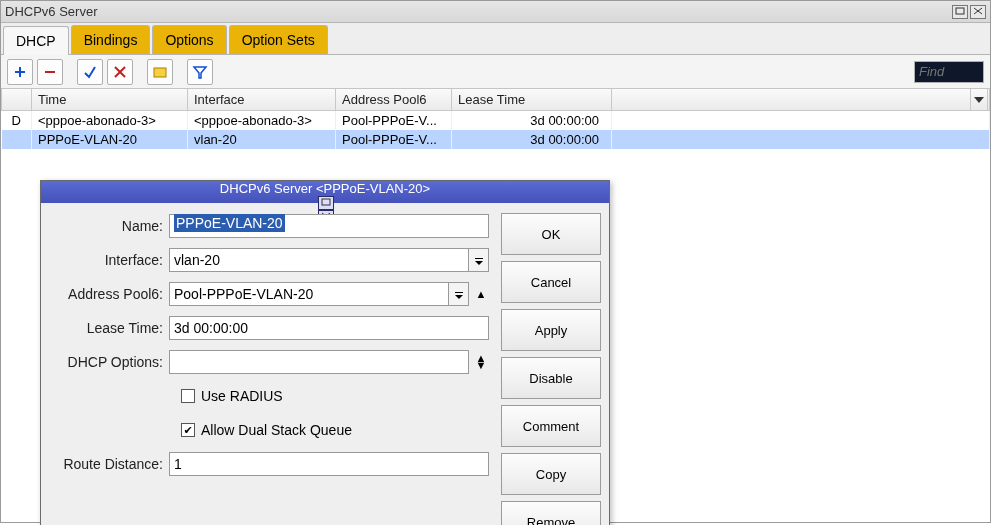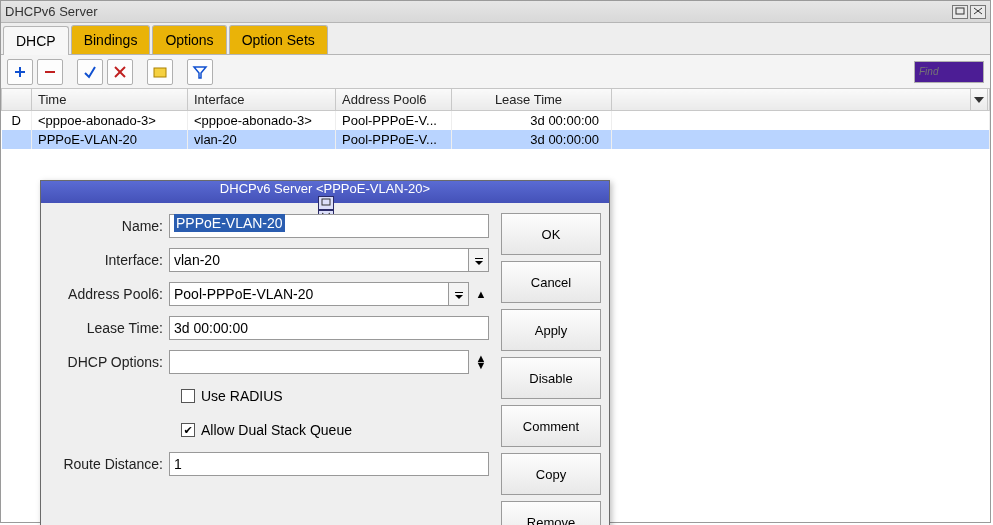--- a/index.html
+++ b/index.html
@@ -83,25 +83,25 @@
     background: #fdfdfd;
     display: flex; align-items: center; justify-content: center;
     cursor: default;
     border-radius: 2px;
   }
   .tbtn svg { width: 16px; height: 16px; }
   .toolbar .spacer { flex: 1; }
   .filterbox {
     width: 70px; height: 22px;
     border: 1px solid #b0b0b0;
-    background: #4c1d95;
+    background: #0f172a;
     color: #888;
     font-style: italic;
     padding: 0 4px;
-    font-size: 10px;
+    font-size: 13px;
   }
 
   
   .tblwrap { background: #fff; height: calc(100% - 22px - 32px - 34px); position: relative; }
   table.grid { border-collapse: collapse; width: 100%; }
   table.grid th {
     background: linear-gradient(#fafafa,#eaeaea);
     border: 1px solid #c8c8c8;
     border-top: none;
     text-align: left;
@@ -291,21 +291,21 @@
   </div>
 
   <div class="tblwrap">
     <table class="grid">
       <thead>
         <tr>
           <th class="flagcol"></th>
           <th class="namecol">Time</th>
           <th class="ifcol">Interface</th>
           <th class="poolcol">Address Pool6</th>
-          <th class="leasecol" style="text-align:center">Lease Time</th>
+          <th class="leasecol" style="text-align:left">Lease Time</th>
           <th></th>
         </tr>
       </thead>
       <tbody>
         <tr>
           <td class="flagcol">D</td>
           <td class="namecol">&lt;pppoe-abonado-3&gt;</td>
           <td class="ifcol">&lt;pppoe-abonado-3&gt;</td>
           <td class="poolcol">Pool-PPPoE-V...</td>
           <td class="leasecol">3d 00:00:00</td>

